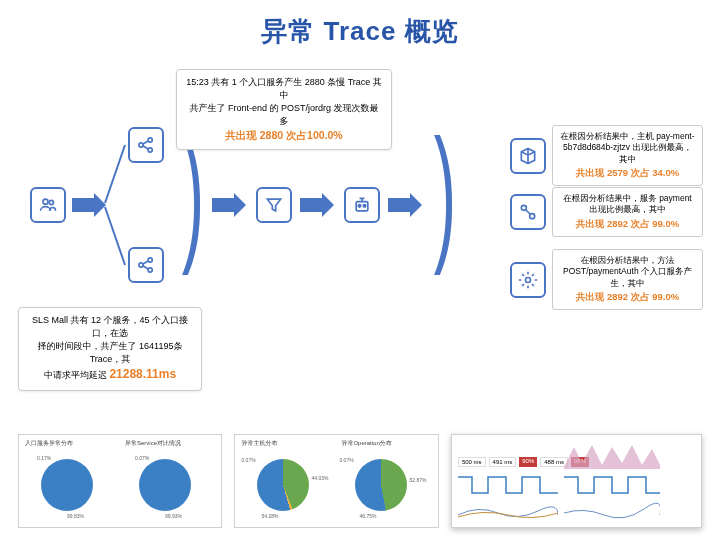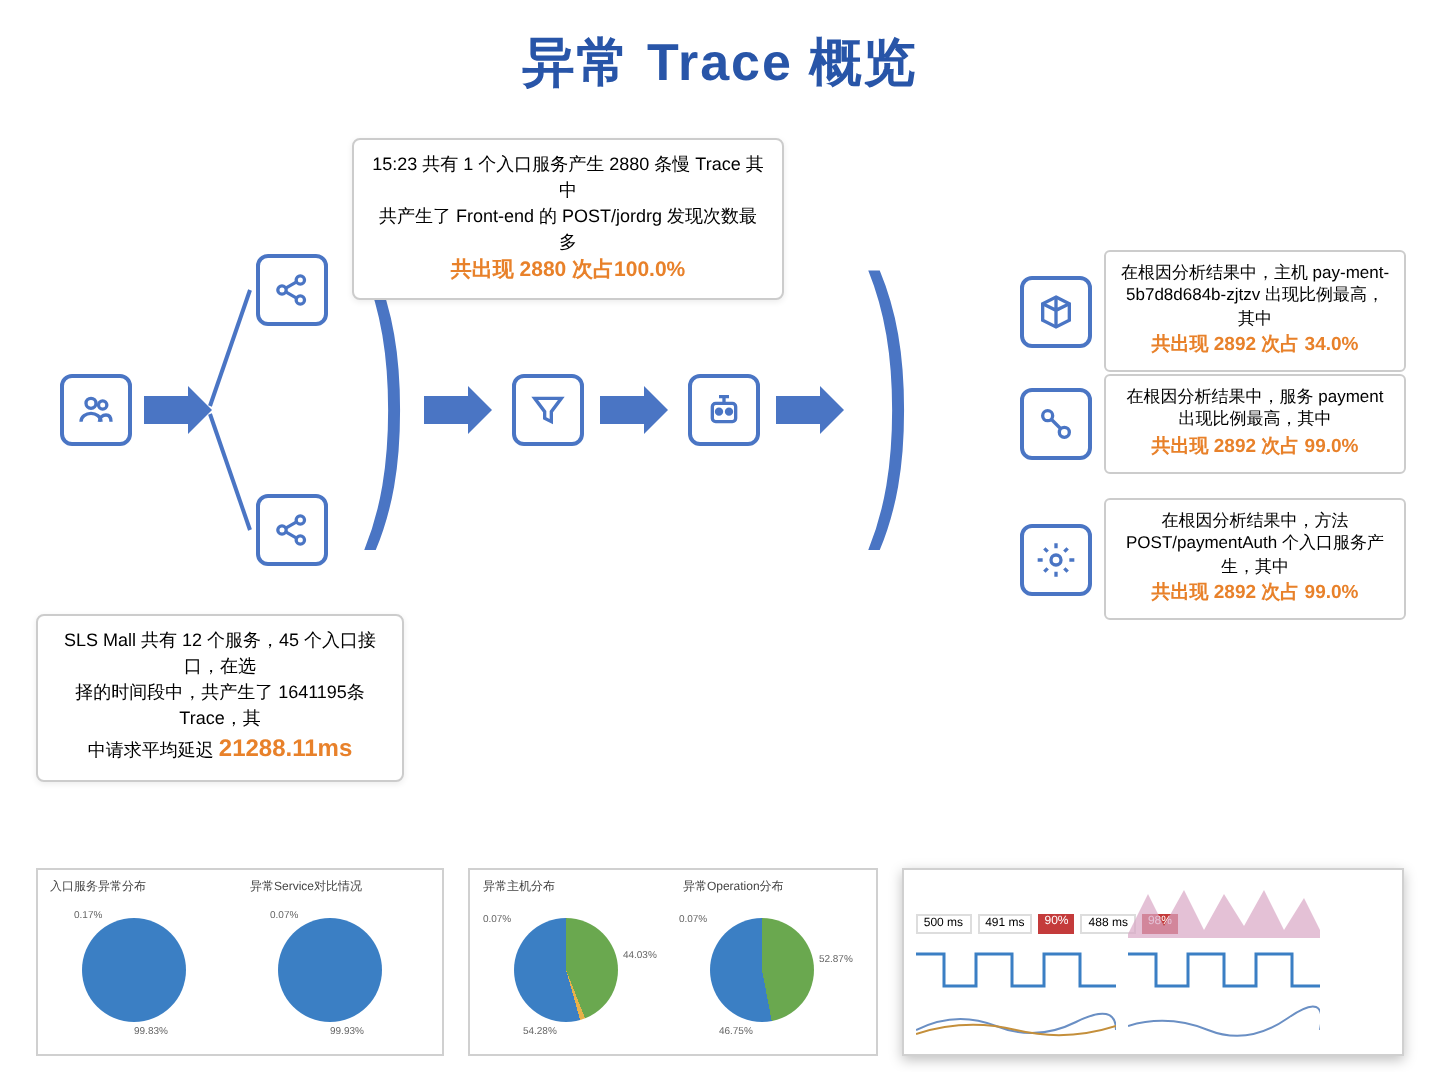--- a/index.html
+++ b/index.html
@@ -112,21 +112,21 @@
 
   <div class="result" style="top:68px">
     <div class="iconbox" style="position:relative">
       <svg viewBox="0 0 24 24">
           <path d="M12 3l8 4v10l-8 4-8-4V7z"></path>
           <path d="M12 3v18M4 7l8 4 8-4"></path>
         </svg>
     </div>
     <div class="rbox">
       <span>在根因分析结果中，主机 pay-ment-5b7d8d684b-zjtzv 出现比例最高，其中</span>
-      <span class="hl">共出现 2892 次占 34.0%</span>
+      <span class="hl">共出现 2579 次占 34.0%</span>
     </div>
   </div>
 
   <div class="result" style="top:130px">
     <div class="iconbox" style="position:relative">
       <svg viewBox="0 0 24 24">
           <circle cx="7" cy="7" r="3"></circle>
           <circle cx="17" cy="17" r="3"></circle>
           <path d="M9 9l6 6"></path>
         </svg>

